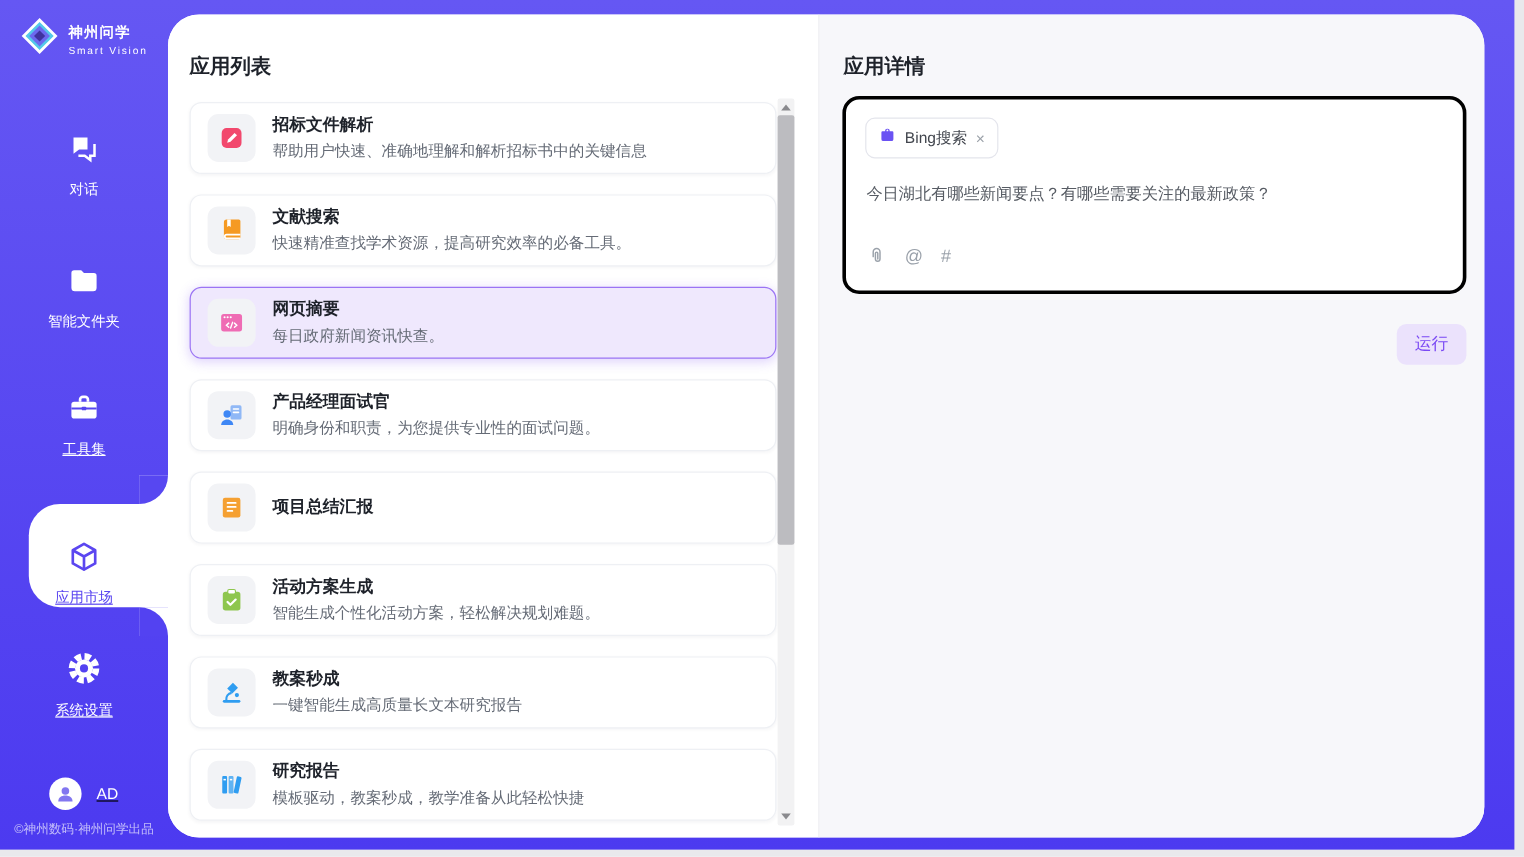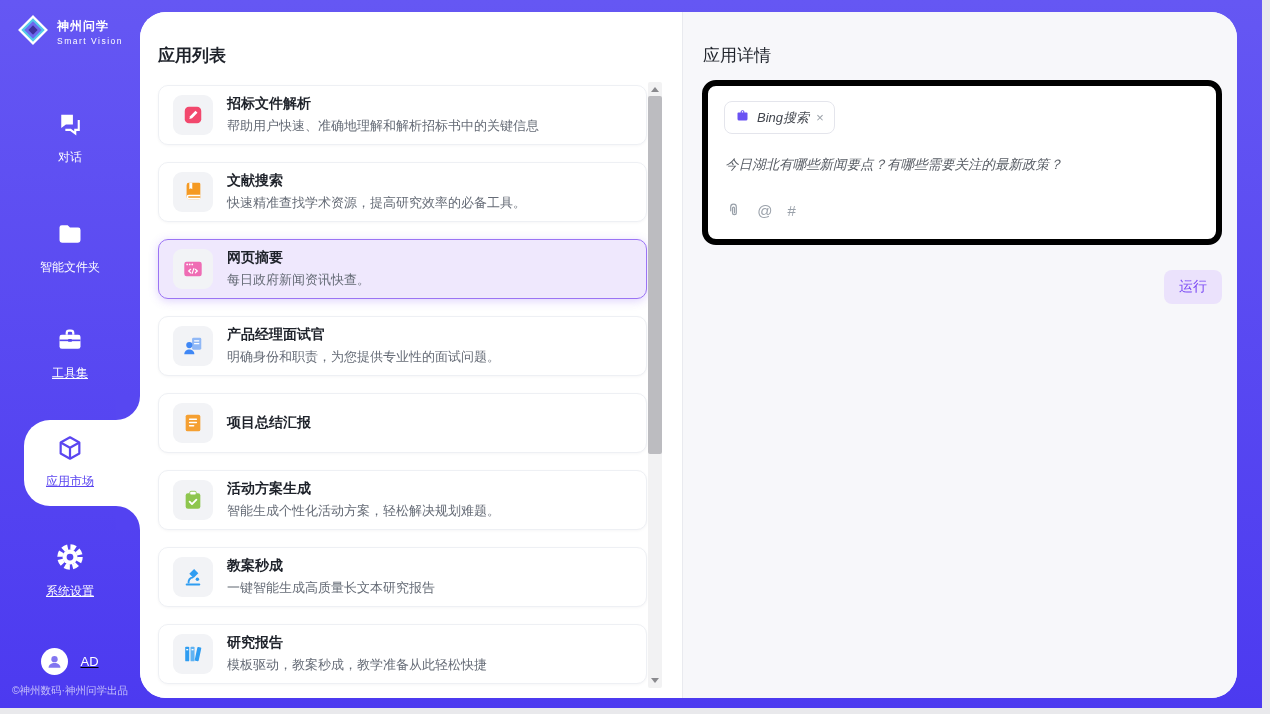--- a/index.html
+++ b/index.html
@@ -14,21 +14,21 @@
   .sidebar { position:absolute; left:0; top:0; width:140px; height:708px; }
   .logo { position:absolute; left:16px; top:13px; display:flex; align-items:center; gap:7px; }
   .logo-text { display:flex; flex-direction:column; color:#fff; }
   .logo-title { font-size:12px; font-weight:bold; letter-spacing:1px; }
   .logo-sub { font-size:8.5px; letter-spacing:1.5px; margin-top:1px; }
 
   .nav-item { position:absolute; left:0; width:140px; display:flex; flex-direction:column;
               align-items:center; gap:7px; color:#fff; cursor:pointer; }
   .nav-label { font-size:12px; }
   .underlined { text-decoration:underline; }
-  .ni1 { top:110px; } .ni2 { top:220px; } .ni3 { top:326px; } .ni4 { top:434px; } .ni5 { top:542px; }
+  .ni1 { top:110px; } .ni2 { top:220px; } .ni3 { top:326px; } .ni4 { top:450px; } .ni5 { top:542px; }
 
   .bubble { position:absolute; left:24px; top:420px; width:116px; height:86px;
             background:#fff; border-radius:26px 0 0 26px; }
   .bubble-conn { position:absolute; left:116px; width:24px; height:24px; background:#fff; }
   .conn-top { top:396px; } .conn-bottom { top:506px; }
   .conn-top::after { content:''; position:absolute; inset:0; background:#5747f1; border-radius:0 0 24px 0; }
   .conn-bottom::after { content:''; position:absolute; inset:0; background:#5342f1; border-radius:0 24px 0 0; }
   .nav-item.active { color:#5b46f0; }
 
   .user-row { position:absolute; left:0; top:648px; width:140px; display:flex;
@@ -64,23 +64,23 @@
   .scrollbar { position:absolute; left:508px; top:70px; bottom:10px; width:14px;
                background:#f2f2f3; border-radius:2px; }
   .scroll-arrow { position:absolute; left:3px; width:0; height:0; border-left:4px solid transparent;
                   border-right:4px solid transparent; }
   .scroll-arrow.up { top:5px; border-bottom:5px solid #8a8a8e; }
   .scroll-arrow.down { bottom:5px; border-top:5px solid #8a8a8e; }
   .scroll-thumb { position:absolute; left:0; top:14px; width:14px; height:358px;
                   background:#bcbcc0; border-radius:2px; }
 
   .detail-panel { position:relative; flex:1; height:100%; background:#f7f7fa; }
-  .detail-title { position:absolute; left:20px; top:32px; font-size:17px; font-weight:normal; color:#1e222a; }
+  .detail-title { position:absolute; left:20px; top:32px; font-size:17px; font-weight:bold; color:#1e222a; }
   .detail-card { position:absolute; left:19px; top:68px; width:520px; height:165px;
-                 background:#fff; border:6px solid #000000; border-radius:14px;font-style:italic; }
+                 background:#fff; border:3px solid #000000; border-radius:14px; }
   .plugin-tag { position:absolute; left:16px; top:15px; display:inline-flex; align-items:center;
                 gap:7px; border:1px solid #e4e5ec; border-radius:8px; padding:6px 10px;
                 background:#fff; cursor:pointer; }
   .tag-label { font-size:13px; color:#42464e; }
   .tag-close { font-size:13px; color:#9aa0a8; cursor:pointer; line-height:1; }
   .prompt-text { position:absolute; left:17px; top:70px; right:16px; font-size:13.5px;
                  color:#565b63; cursor:text; }
   .prompt-toolbar { position:absolute; left:17px; bottom:20px; display:flex; align-items:center;
                     gap:15px; color:#9aa1aa; }
   .tool-glyph { font-size:15px; cursor:pointer; display:flex; align-items:center; }

